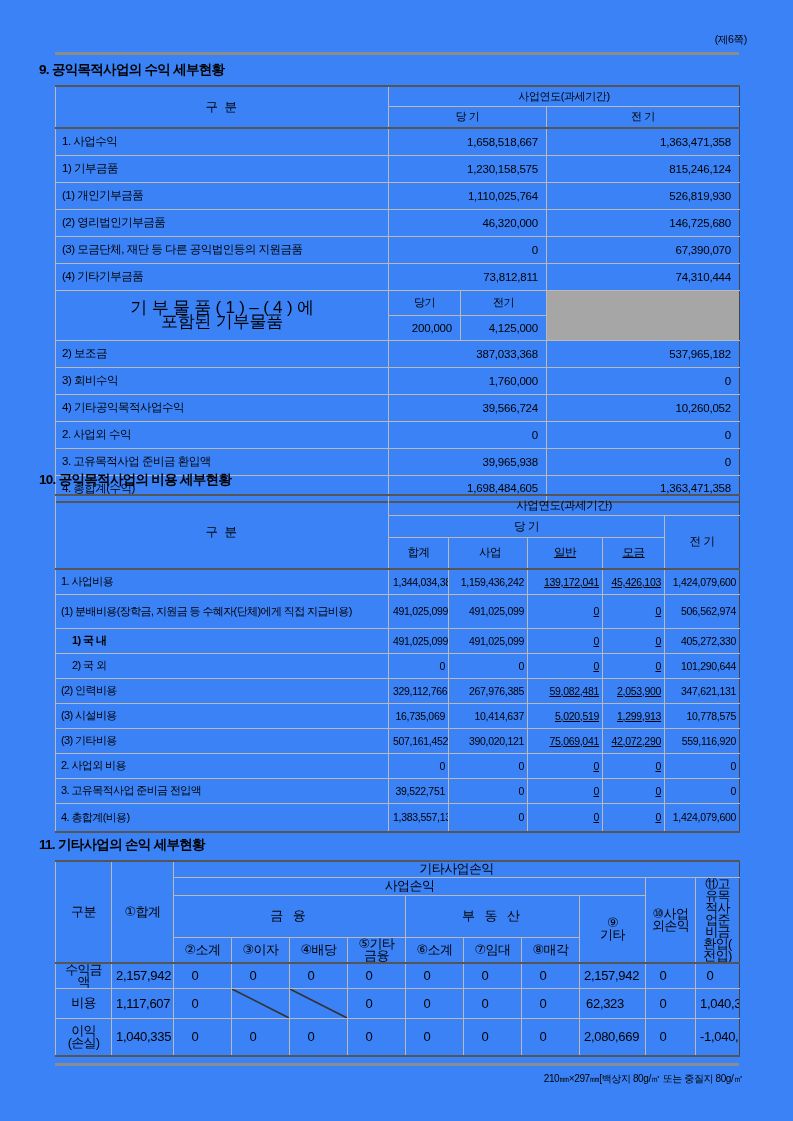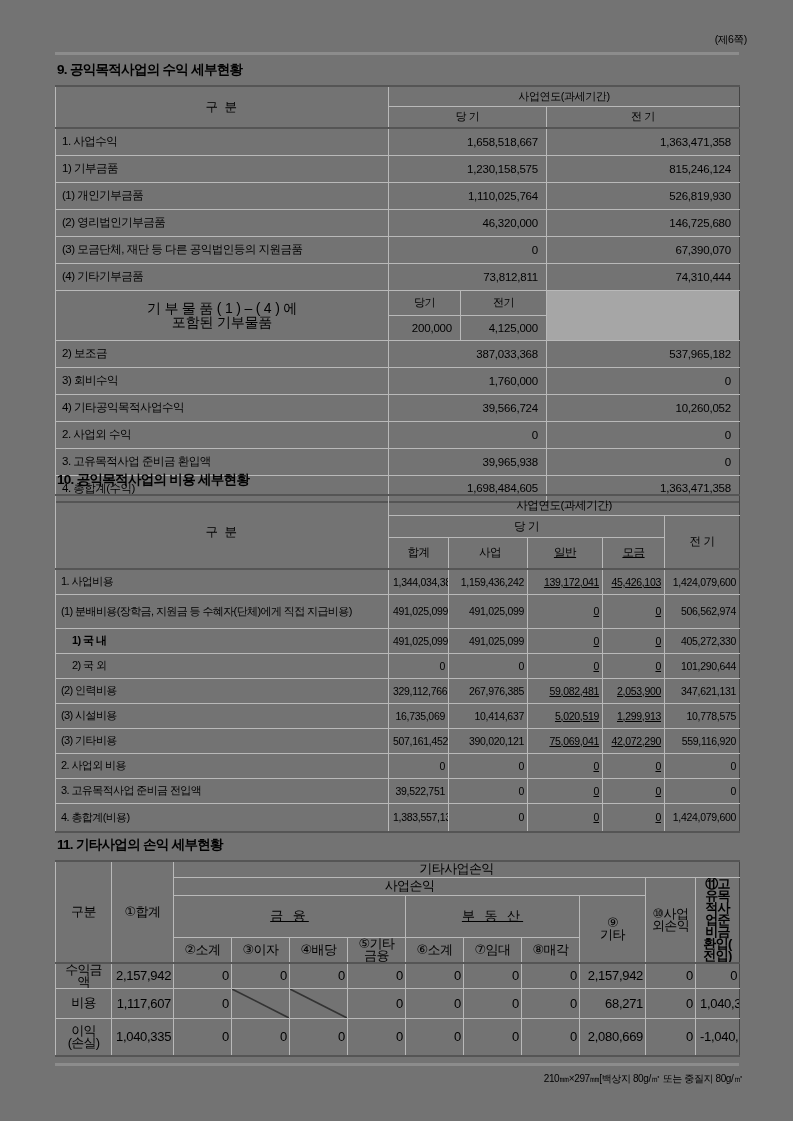--- a/index.html
+++ b/index.html
@@ -13,21 +13,21 @@
     font-family: "Liberation Sans", "DejaVu Sans", sans-serif;
     color: #000000;
     -webkit-font-smoothing: antialiased;
   }
   .page {
     position: relative;
     width: 793px;
     height: 1121px;
     box-sizing: border-box;
     padding: 0;
-    background: #737373;
+    background: #3b82f6;
   }
 
   
   .page-num {
     position: absolute;
     top: 33px;
     right: 46px;
     font-size: 10.5px;
     letter-spacing: -0.3px;
   }
@@ -37,21 +37,21 @@
     width: 684px;
     height: 3px;
     background: #8c8c8c;
   }
   .rule-top { top: 52px; }
   .rule-bottom { top: 1063px; }
 
   
   .sec-title {
     position: absolute;
-    left: 57px;
+    left: 39px;
     font-size: 13.5px;
     font-weight: bold;
     letter-spacing: -0.7px;
     white-space: nowrap;
   }
 
   
   table.doc {
     position: absolute;
     border-collapse: collapse;
@@ -82,42 +82,42 @@
   #table9 { left: 55px; top: 85px; width: 684px; }
   #table9 td { height: 27px; }
   #table9 .hdr { height: 22px; }
   #table9 .gubun-title {
     font-size: 12.5px;
     letter-spacing: 1.5px;
   }
   #table9 .money { font-size: 11.5px; letter-spacing: -0.2px; padding-right: 8px; }
   #table9 .label { font-size: 11.5px; padding-left: 6px; letter-spacing: -0.5px; }
   #table9 .gift-label {
-    font-size: 14px;
+    font-size: 17px;
     line-height: 14px;
     letter-spacing: -0.2px;
     text-align: center;
     padding: 4px 2px;
   }
 
   
   #table10 { left: 55px; top: 494px; width: 684px; }
   #table10 td { height: 25px; }
   #table10 .gubun-title { font-size: 12.5px; letter-spacing: 1.5px; }
   #table10 .label { font-size: 11px; padding-left: 5px; letter-spacing: -0.6px; line-height: 13px; }
   #table10 .money { font-size: 10.5px; letter-spacing: -0.3px; padding-right: 3px; }
   #table10 .hdrcell { font-size: 11.5px; }
 
   
   #table11 { left: 55px; top: 860px; width: 684px; }
   #table11 td { height: 22px; font-size: 13px; }
   #table11 .label { text-align: center; letter-spacing: -0.8px; line-height: 12px; }
-  #table11 .money { text-align: right; padding-right: 2px; letter-spacing: -0.3px; }
+  #table11 .money { text-align: center; padding-right: 19px; letter-spacing: -0.3px; }
   #table11 .hdrcell { text-align: center; letter-spacing: -0.6px; line-height: 12px; }
-  #table11 .spaced { letter-spacing: 3px; text-decoration: underline; }
+  #table11 .spaced { letter-spacing: 3px; }
   .diag-cell { position: relative; }
   .diag-cell svg { position: absolute; left: 0; top: 0; width: 100%; height: 100%; }
 
   
   .footer-note {
     position: absolute;
     right: 50px;
     top: 1072px;
     font-size: 10px;
     letter-spacing: -0.4px;
@@ -361,21 +361,21 @@
         <td class="t-center hdrcell bt-dark bb-dark" rowspan="4" style="height:76px;">구분</td>
         <td class="t-center hdrcell bt-dark bb-dark" rowspan="4">①합계</td>
         <td class="t-center hdrcell bt-dark br-dark" colspan="10" style="height:16px;">기타사업손익</td>
       </tr>
       <tr>
         <td class="t-center hdrcell" colspan="8" style="height:18px;">사업손익</td>
         <td class="t-center hdrcell bb-dark" rowspan="3" style="height:58px;">
           <span>⑩사업</span><br>
           <span>외손익</span>
         </td>
-        <td class="t-center hdrcell bb-dark br-dark" rowspan="3" style="height:58px;font-weight:bold;">
+        <td class="t-center hdrcell bb-dark br-dark" rowspan="3" style="height:58px;">
           <span>⑪고유목</span><br>
           <span>적사업준</span><br>
           <span>비금환입(</span><br>
           <span>전입)</span>
         </td>
       </tr>
       <tr>
         <td class="t-center hdrcell spaced" colspan="4" style="height:20px;">금      융</td>
         <td class="t-center hdrcell spaced" colspan="3" style="height:20px;">부 동 산</td>
         <td class="t-center hdrcell bb-dark" rowspan="2" style="height:42px;">
@@ -422,21 +422,21 @@
         </td>
         <td class="money diag-cell">
           <svg viewBox="0 0 100 100" preserveAspectRatio="none">
             <line x1="0" y1="0" x2="100" y2="100" stroke="#333" stroke-width="1.6" vector-effect="non-scaling-stroke"></line>
           </svg>
         </td>
         <td class="money">0</td>
         <td class="money">0</td>
         <td class="money">0</td>
         <td class="money">0</td>
-        <td class="money">68,271</td>
+        <td class="money">62,323</td>
         <td class="money">0</td>
         <td class="money br-dark">1,040,334</td>
       </tr>
 
       <tr>
         <td class="label bb-dark" style="height:38px;">
           <span>이익</span><br>
           <span>(손실)</span>
         </td>
         <td class="money bb-dark">1,040,335</td>

